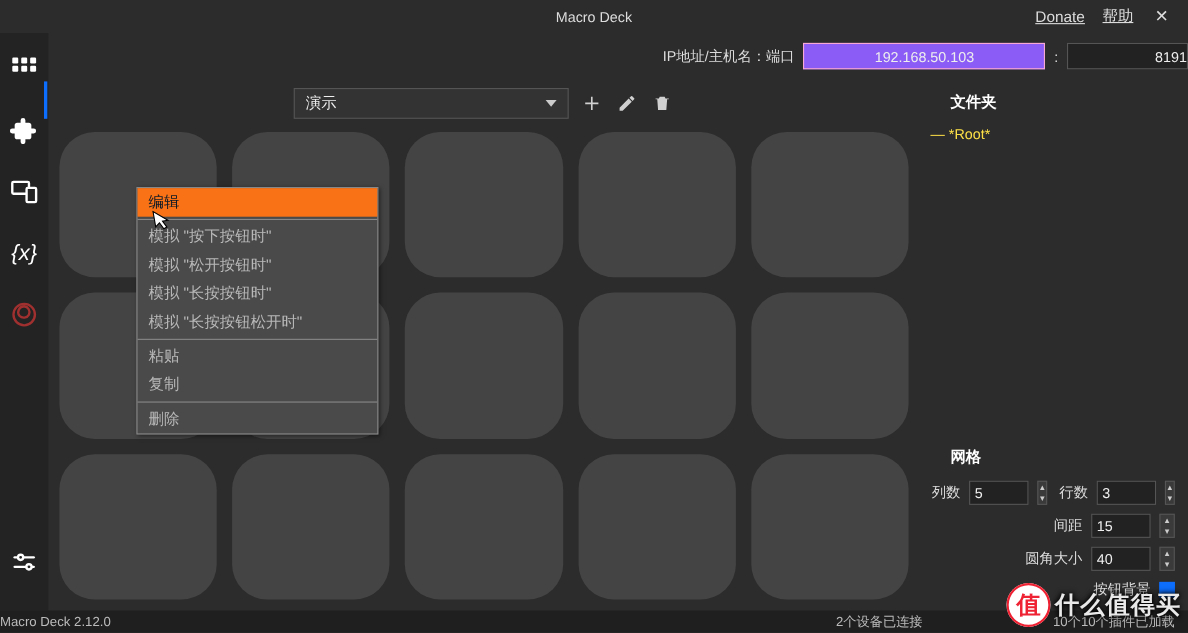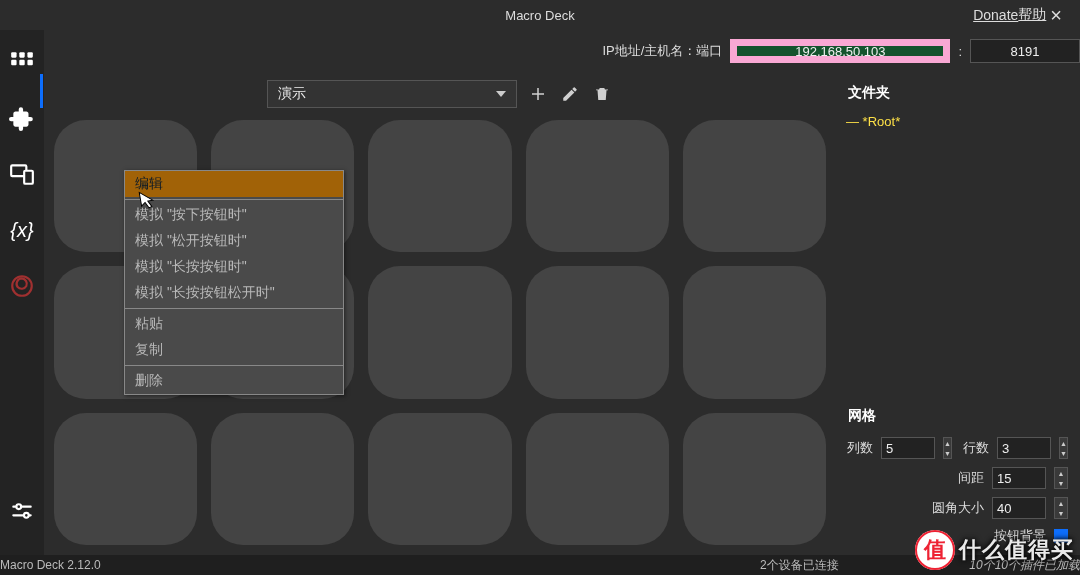--- a/index.html
+++ b/index.html
@@ -1,27 +1,27 @@
 <!DOCTYPE html>
 <html><head>
 <meta charset="utf-8">
 <style>
   * { box-sizing: border-box; margin: 0; padding: 0; font-family: "Microsoft YaHei", Arial, sans-serif; }
   html, body { width: 1080px; height: 575px; overflow: hidden; background: #2c2c2c; color: #e0e0e0; }
 
   
   .titlebar { position: absolute; left: 0; top: 0; right: 0; height: 30px; display: flex; align-items: center; justify-content: center; color: #ddd; font-size: 13px; }
-  .titlebar .right { position: absolute; right: 0; top: 0; height: 30px; display: flex; align-items: center; gap: 0; padding-right: 14px; }
+  .titlebar .right { position: absolute; right: 0; top: 0; height: 30px; display: flex; align-items: center; gap: 16px; padding-right: 14px; }
   .link { color: #ddd; text-decoration: underline; font-size: 14px; cursor: pointer; }
   .close-x { font-size: 20px; color: #ddd; cursor: pointer; padding: 0 4px; }
 
   
   .connrow { position: absolute; left: 0; top: 34px; right: 0; height: 34px; display: flex; align-items: center; justify-content: flex-end; gap: 8px; font-size: 13px; color: #ddd; }
-  .ipfield { width: 220px; height: 24px; background: #14532d; border: 7px solid #f9a8d4; color: #eee; text-align: center; font-size: 13px; }
-  .portfield { width: 110px; height: 24px; background: #222; border: 1px solid #555; color: #eee; text-align: center; font-size: 13px; }
+  .ipfield { width: 220px; height: 24px; background: #8b5cf6; border: 1px solid #f9a8d4; color: #eee; text-align: center; font-size: 13px; }
+  .portfield { width: 110px; height: 24px; background: #222; border: 1px solid #555; color: #eee; text-align: right; font-size: 13px; }
 
   
   .sidebar { position: absolute; left: 0; top: 30px; bottom: 20px; width: 44px; background: #232323; display: flex; flex-direction: column; align-items: center; padding-top: 18px; gap: 28px; }
   .sidebar-stripe { position: absolute; left: 40px; top: 44px; width: 3px; height: 34px; background: #0d6efd; }
   .sb-icon { width: 28px; height: 28px; display: flex; align-items: center; justify-content: center; color: #fff; cursor: pointer; }
   .sb-icon.red { color: #a03030; }
   .sb-icon svg { width: 26px; height: 26px; }
   .sidebar-bottom { position: absolute; bottom: 30px; left: 0; width: 44px; display: flex; justify-content: center; }
 
   
@@ -31,41 +31,41 @@
   .caret-down { border-left: 5px solid transparent; border-right: 5px solid transparent; border-top: 6px solid #ccc; }
   .tool-icon { width: 22px; height: 22px; display: flex; align-items: center; justify-content: center; color: #d0d0d0; cursor: pointer; }
   .tool-icon svg { width: 18px; height: 18px; }
 
   
   .pad-grid { position: absolute; left: 10px; top: 50px; right: 10px; bottom: 10px; display: grid; grid-template-columns: repeat(5, 1fr); grid-template-rows: repeat(3, 1fr); gap: 14px; }
   .pad { background: #444; border-radius: 32px; }
 
   
   .rightpanel { position: absolute; right: 0; top: 76px; bottom: 20px; width: 244px; display: flex; flex-direction: column; padding: 6px 10px 6px 6px; gap: 6px; font-size: 14px; }
-  .panel-header { font-weight: bold; color: #fff; font-size: 14px; padding: 2px 6px; }
+  .panel-header { font-weight: bold; color: #fff; font-size: 14px; padding: 2px 6px; margin-left: 16px; }
   .folder-tree { flex: 1; padding: 4px 4px; color: #fde047; font-size: 13px; }
   .grid-box { display: flex; flex-direction: column; gap: 8px; padding: 4px 2px; }
   .grid-row { display: flex; align-items: center; justify-content: flex-end; gap: 8px; }
   .grid-row .lbl { width: 60px; text-align: right; color: #ddd; font-size: 13px; }
   .num { width: 54px; height: 22px; background: #222; border: 1px solid #555; color: #eee; font-size: 13px; padding: 0 4px; }
   .spinner { width: 14px; height: 22px; background: #3a3a3a; border: 1px solid #555; display: flex; flex-direction: column; }
   .spinner div { flex: 1; display: flex; align-items: center; justify-content: center; font-size: 7px; color: #ccc; cursor: pointer; }
   .checkbox { width: 14px; height: 14px; background: #0d6efd; border: 1px solid #0d6efd; }
 
   
   .statusbar { position: absolute; left: 0; right: 0; bottom: 0; height: 20px; background: #1f1f1f; color: #bbb; font-size: 12px; display: flex; align-items: center; }
   .statusbar .sb-left { position: absolute; left: 0; }
   .statusbar .sb-mid1 { position: absolute; left: 550px; margin-top: 40px; }
   .statusbar .sb-mid2 { position: absolute; left: 760px; }
-  .statusbar .sb-right { position: absolute; right: 0; font-style: italic; }
+  .statusbar .sb-right { position: absolute; right: 12px; }
 
   
   .ctxmenu { position: absolute; left: 124px; top: 170px; width: 220px; background: #4a4a4a; border: 1px solid #888; box-shadow: 1px 1px 4px rgba(0,0,0,.5); font-size: 14px; z-index: 50; }
   .ctx-item { padding: 4px 10px; color: #b8b8b8; cursor: pointer; }
-  .ctx-item.hl { background: #a16207; color: #0b1a28; }
+  .ctx-item.hl { background: #f97316; color: #0b1a28; }
   .ctx-sep { height: 1px; background: #888; margin: 2px 0; }
   .cursor { position: absolute; left: 140px; top: 190px; transform: rotate(-10deg); z-index: 60; color: #fff; }
   .cursor svg { width: 16px; height: 20px; }
 
   
   .watermark { position: absolute; right: 6px; bottom: 0px; height: 50px; display: flex; align-items: center; gap: 4px; z-index: 100; pointer-events: none; }
   .wm-badge { width: 40px; height: 40px; border-radius: 50%; background: #fff; color: #e23; display: flex; align-items: center; justify-content: center; font-weight: 900; font-size: 22px; box-shadow: 0 0 0 2px #e23 inset; }
   .wm-text { color: #e9e9e9; font-weight: 700; font-size: 22px; text-shadow: 0 0 4px #000, 0 0 6px #000; letter-spacing: 1px; }
 </style>
 </head>

